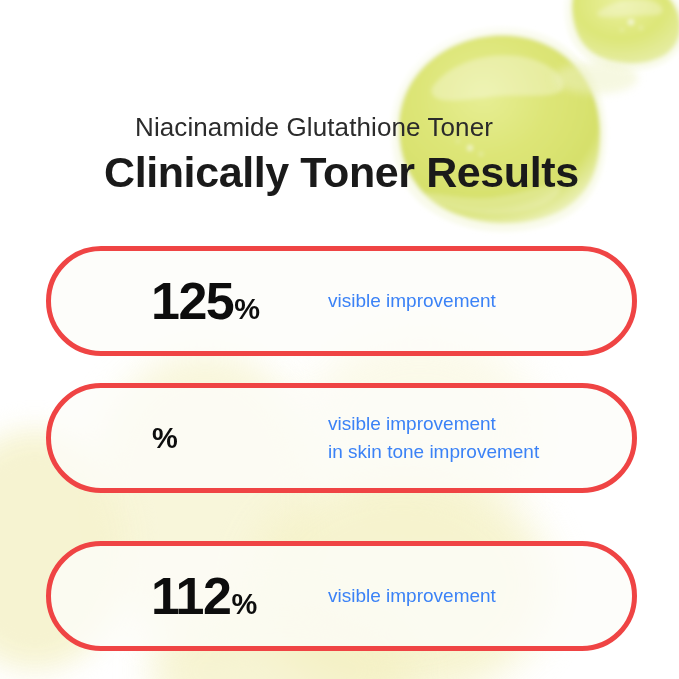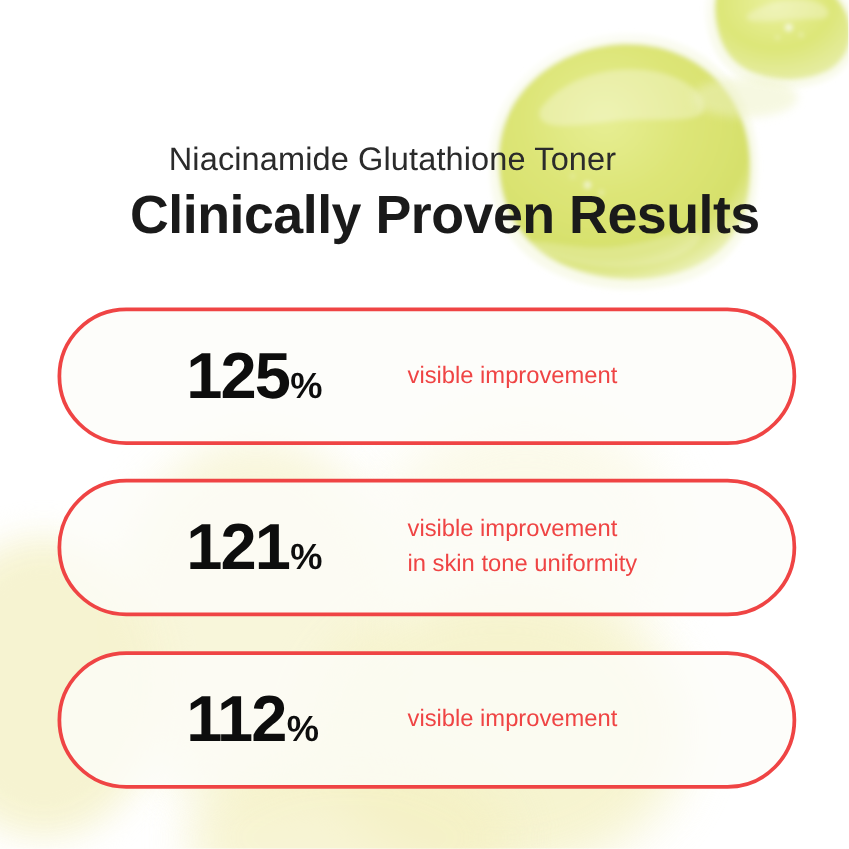--- a/index.html
+++ b/index.html
@@ -103,29 +103,29 @@
     white-space: nowrap;
   }
 
   
   .card {
     position: absolute;
     left: 46px;
     width: 591px;
     height: 110px;
     box-sizing: border-box;
-    border: 3px solid #ef4444;
+    border: 5px solid #ef4444;
     border-radius: 55px;
     background: rgba(252, 252, 249, 0.80);
     display: flex;
     align-items: center;
   }
   .card-1 { top: 246px; }
   .card-2 { top: 383px; }
-  .card-3 { top: 521px; }
+  .card-3 { top: 541px; }
 
   .stat {
     position: absolute;
     left: 100px;
     display: flex;
     align-items: baseline;
     color: #0d0d0d;
   }
   .stat-number {
     font-size: 52px;
@@ -138,21 +138,21 @@
     font-weight: 700;
     line-height: 1;
     margin-left: 1px;
   }
 
   .desc {
     position: absolute;
     left: 277px;
     font-size: 19px;
     font-weight: 400;
-    color: #ef4444;
+    color: #3b82f6;
     line-height: 1.45;
   }
   .desc div { white-space: nowrap; }
 </style>
 </head>
 <body>
 
 <div class="canvas">
 
   <div class="bg-blob bg-blob-d"></div>
@@ -237,40 +237,39 @@
       <circle cx="641" cy="28" r="1.4" fill="#ffffff" opacity="0.6"></circle>
       <circle cx="622" cy="30" r="1.3" fill="#ffffff" opacity="0.55"></circle>
     </g>
 
     <g filter="url(#softBlur2)" opacity="0.5">
       <ellipse cx="596" cy="78" rx="42" ry="16" fill="#eef2c4"></ellipse>
     </g>
   </svg>
 
   <div class="eyebrow">Niacinamide Glutathione Toner</div>
-  <div class="headline">Clinically Proven Results</div>
+  <div class="headline">Clinically Toner Results</div>
 
   <div class="card card-1">
     <div class="stat">
       <span class="stat-number">125</span>
       <span class="stat-unit">%</span>
     </div>
     <div class="desc">
       <div>visible improvement</div>
     </div>
   </div>
 
   <div class="card card-2">
     <div class="stat">
-      <span class="stat-number">121</span>
       <span class="stat-unit">%</span>
     </div>
     <div class="desc">
       <div>visible improvement</div>
-      <div>in skin tone uniformity</div>
+      <div>in skin tone improvement</div>
     </div>
   </div>
 
   <div class="card card-3">
     <div class="stat">
       <span class="stat-number">112</span>
       <span class="stat-unit">%</span>
     </div>
     <div class="desc">
       <div>visible improvement</div>

